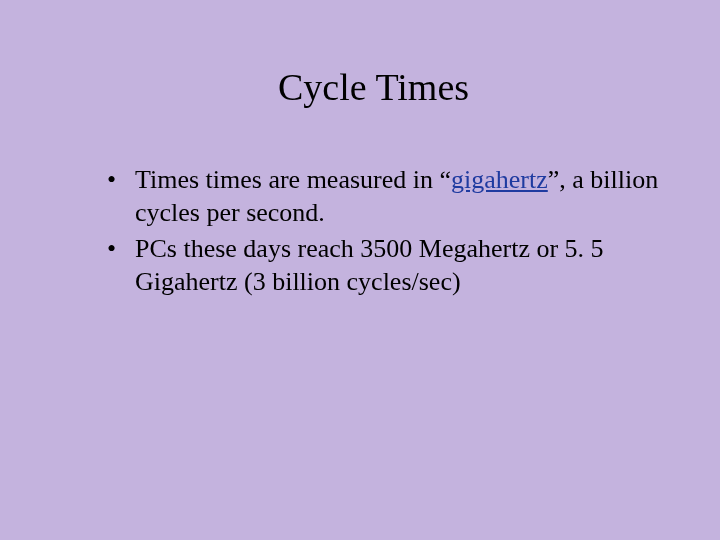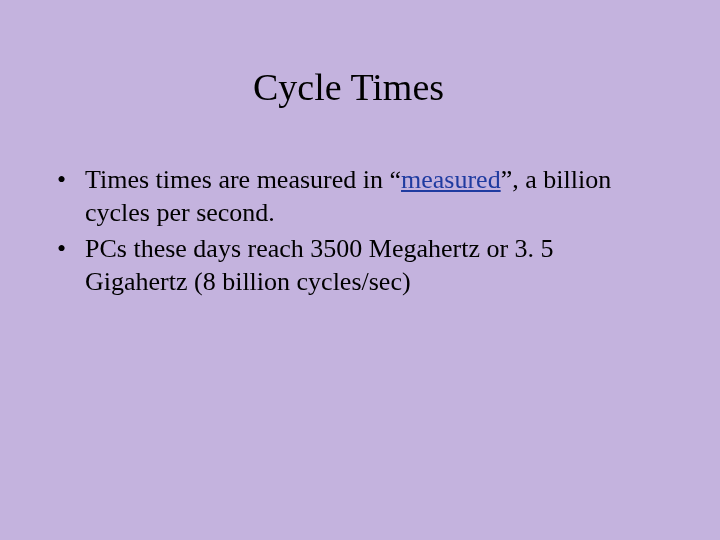--- a/index.html
+++ b/index.html
@@ -11,21 +11,21 @@
       width: 720px;
       height: 540px;
       background-color: #c4b3de;
       font-family: 'Times New Roman', Times, serif;
       color: #000;
       overflow: hidden;
     }
     .slide {
       width: 100%;
       height: 100%;
-      padding: 65px 60px 40px 37px;
+      padding: 65px 60px 40px 87px;
     }
     .title {
       text-align: center;
       font-size: 38px;
       font-weight: normal;
       margin-bottom: 55px;
     }
     .bullets {
       list-style: none;
       padding-left: 20px;
@@ -49,19 +49,19 @@
       text-decoration: underline;
     }
   </style>
 </head>
 <body>
 
 <div class="slide">
   <h1 class="title">Cycle Times</h1>
   <ul class="bullets">
     <li>
-      <span>Times times are measured in “</span><a class="link">measured</a><span>”, a billion cycles per second.</span>
+      <span>Times times are measured in “</span><a class="link">gigahertz</a><span>”, a billion cycles per second.</span>
     </li>
     <li>
-      <span>PCs these days reach 3500 Megahertz or 3. 5 Gigahertz (8 billion cycles/sec)</span>
+      <span>PCs these days reach 3500 Megahertz or 5. 5 Gigahertz (3 billion cycles/sec)</span>
     </li>
   </ul>
 </div>
 
 </body></html>

